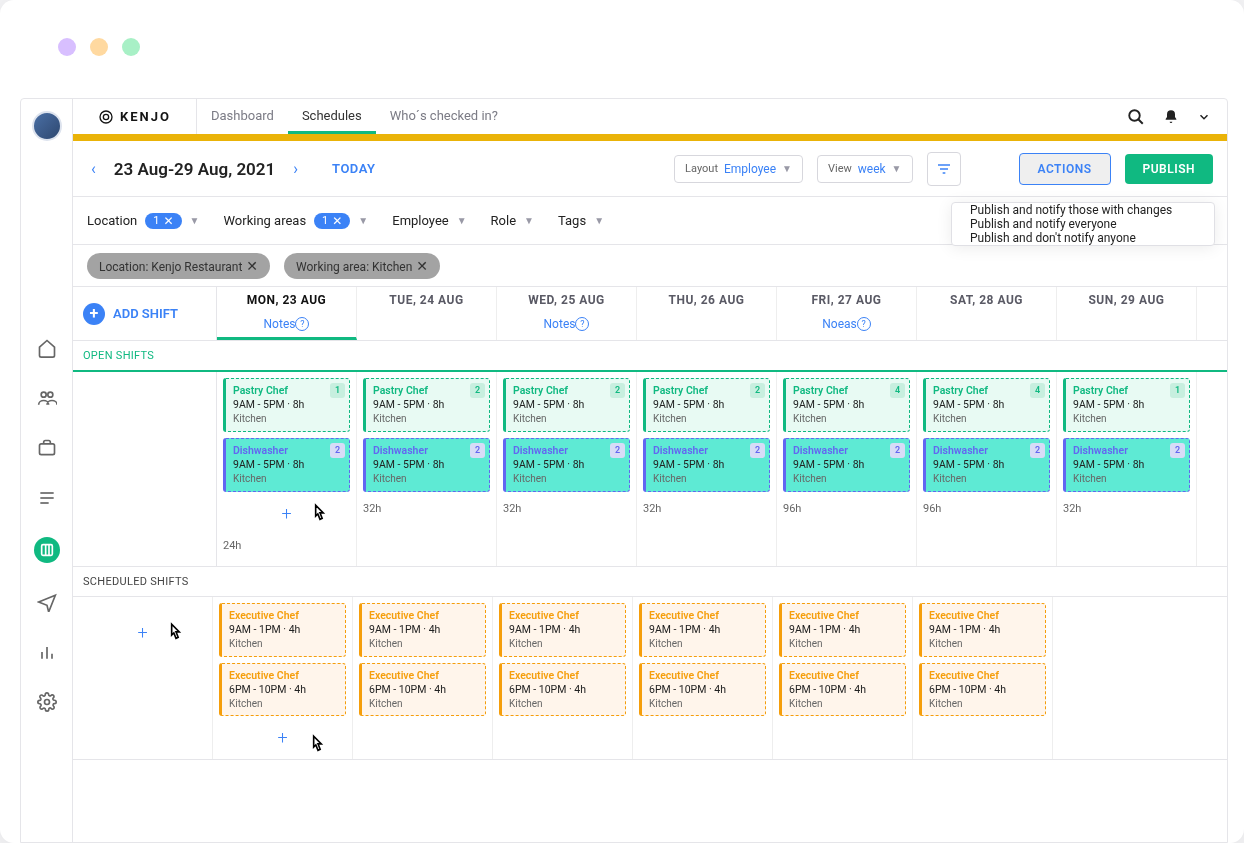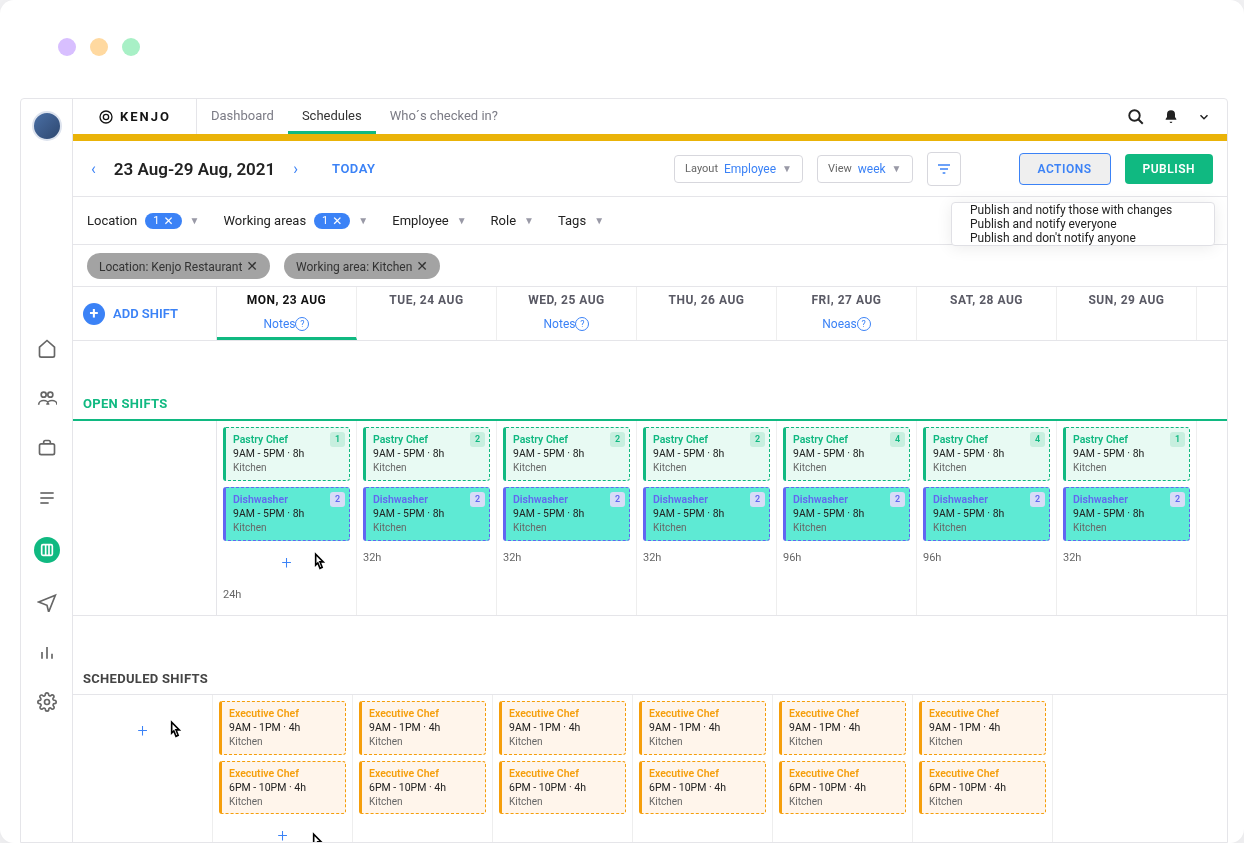--- a/index.html
+++ b/index.html
@@ -48,21 +48,21 @@
 .row { display:flex; border-bottom:1px solid #e5e5e9; }
 .row-label { width:144px; flex-shrink:0; border-right:1px solid #e5e5e9; padding:10px; display:flex; flex-direction:column; justify-content:center; gap:4px; }
 .add-shift { color:#3b82f6; font-size:13px; font-weight:600; display:flex; align-items:center; gap:8px; cursor:pointer;}
 .plus-circle { width:22px; height:22px; background:#3b82f6; color:#fff; border-radius:50%; display:flex; align-items:center; justify-content:center; font-size:16px; font-weight:600;}
 .col { width:140px; flex-shrink:0; border-right:1px solid #eee; padding:6px; display:flex; flex-direction:column; gap:6px; position:relative;}
 .day-header { text-align:center; }
 .day-name { font-size:12px; font-weight:700; color:#5a5a65; letter-spacing:0.5px;}
 .day-header.active .day-name { color:#111; }
 .notes-link { color:#3b82f6; font-size:12px; display:flex; align-items:center; justify-content:center; margin-top:4px; cursor:pointer;}
 .help-circle { width:14px; height:14px; border:1.5px solid #3b82f6; border-radius:50%; display:inline-flex; align-items:center; justify-content:center; font-size:9px; color:#3b82f6;}
-.section-head { color:#10b981; font-size:13px; font-weight:700; padding:8px 10px; border-bottom:2px solid #10b981; letter-spacing:0.3px;margin-top:47px;}
+.section-head { color:#10b981; font-size:11px; font-weight:400; padding:8px 10px; border-bottom:2px solid #10b981; letter-spacing:0.3px;}
 .section-head.gray { color:#444; border-bottom-color:#e5e5e9; border-bottom-width:1px;}
 .shift { border-radius:3px; padding:5px 7px; font-size:10px; line-height:1.35; position:relative; }
 .shift.pastry { background:#e8faf3; border:1px dashed #10b981; border-left:3px solid #10b981; }
 .shift.pastry .role { color:#10b981; }
 .shift.dish { background:#5eead4; border:1px dashed #6366f1; border-left:3px solid #6366f1; }
 .shift.dish .role { color:#6366f1; }
 .shift.exec { background:#fff5eb; border:1px dashed #f59e0b; border-left:3px solid #f59e0b; }
 .shift.exec .role { color:#f59e0b; }
 .role { font-weight:600; font-size:10.5px;}
 .shift-time { color:#222; font-size:10.5px; }

